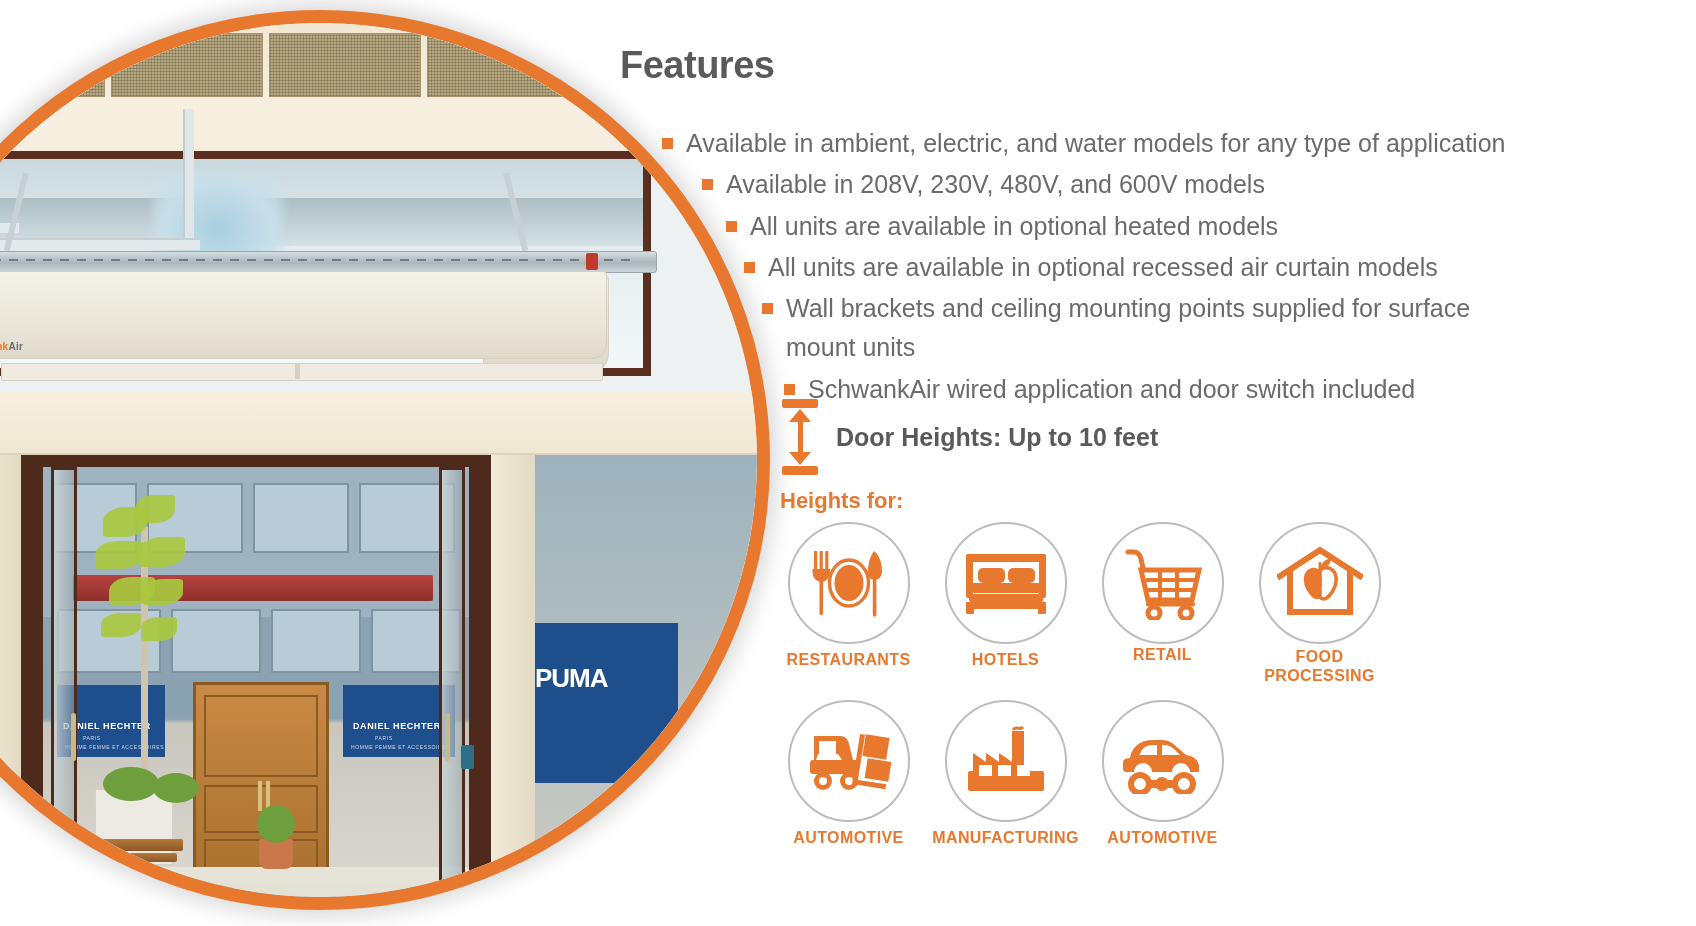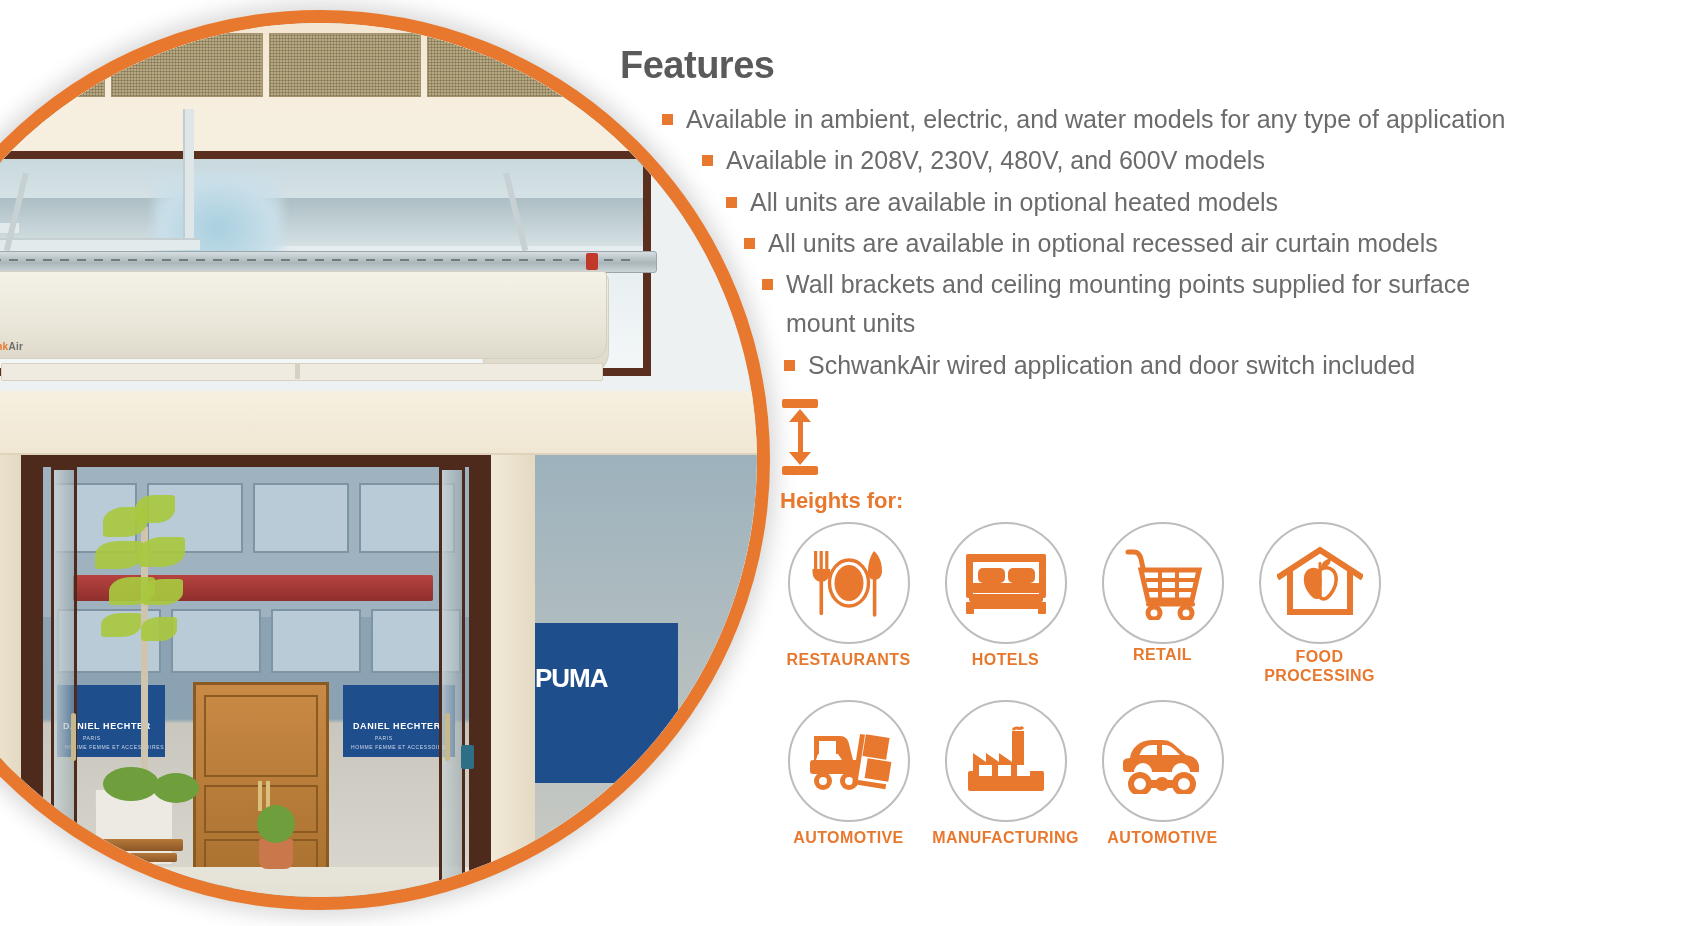--- a/index.html
+++ b/index.html
@@ -107,21 +107,21 @@
   .bullet{
     display:flex;align-items:flex-start;
     font-size:25px;color:#6b6b6b;line-height:1.57;
     margin-bottom:2px;
   }
   .bullet .sq{
     flex:0 0 auto;width:11px;height:11px;background:#E8782D;
     margin-top:14px;margin-right:13px;
   }
   .bullet .tx{flex:1 1 auto;}
-  .b0{margin-left:42px;}
+  .b0{margin-left:42px;margin-top:24px;}
   .b1{margin-left:82px;}
   .b2{margin-left:106px;}
   .b3{margin-left:124px;}
   .b4{margin-left:142px;padding-right:150px;}
   .b5{margin-left:164px;}
 
   
   .door-heights{position:absolute;left:160px;top:398px;display:flex;align-items:center;height:78px;}
   .dh-icon{position:relative;width:40px;height:76px;margin-right:16px;}
   .dh-bar{position:absolute;left:2px;width:36px;height:9px;background:#E8782D;border-radius:2px;}
@@ -304,20 +304,21 @@
     </div>
 
     <div class="door-heights">
       <div class="dh-icon">
         <div class="dh-bar top"></div>
         <div class="dh-ar up"></div>
         <div class="dh-line"></div>
         <div class="dh-ar dn"></div>
         <div class="dh-bar bot"></div>
       </div>
+      <div class="dh-text">Door Heights: Up to 10 feet</div>
     </div>
 
     <div class="perfect-for">Heights for:</div>
 
     <div class="icon-grid">
 
       <div class="icon-row">
 
         <div class="icon-cell cell-restaurants">
           <div class="icon-circle">

